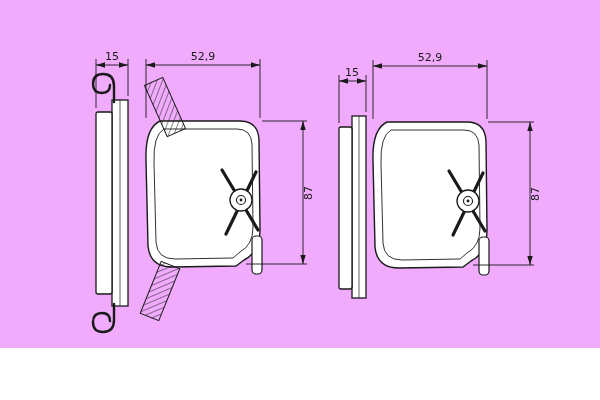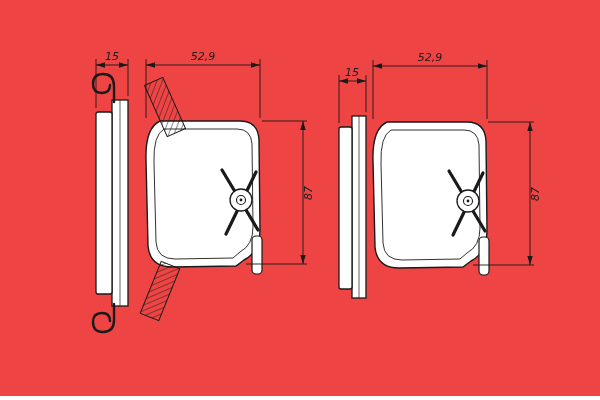--- a/index.html
+++ b/index.html
@@ -1,23 +1,22 @@
 <!DOCTYPE html>
 <html><head>
 <meta charset="utf-8">
 <style>
   html, body { margin: 0; padding: 0; background: #ffffff; }
   .canvas {
     position: relative;
     width: 600px;
-    height: 396px;
-    background: #ef4444;
+    height: 348px;
+    background: #f0abfc;
     overflow: hidden;
     font-family: "DejaVu Sans", sans-serif;
-    font-style: italic;
   }
   svg { display: block; }
   .dim-label {
     font-family: "DejaVu Sans", sans-serif;
     font-size: 11px;
     fill: #1a1a1a;
   }
 </style>
 </head>
 <body>

